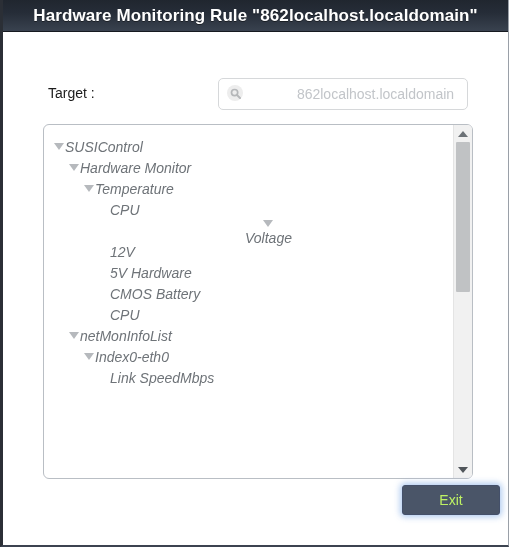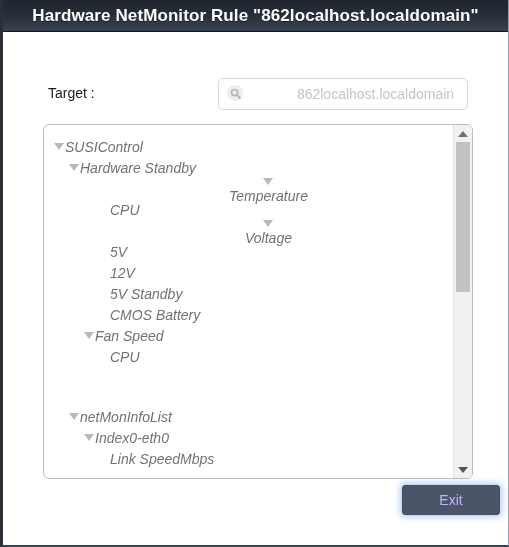--- a/index.html
+++ b/index.html
@@ -231,35 +231,35 @@
   }
   .exit-button {
     position: absolute;
     right: 8px;
     top: 8px;
     width: 98px;
     height: 30px;
     background: #4a5568;
     border: 1px solid #44506a;
     border-radius: 3px;
-    color: #c4b5fd;
+    color: #bef264;
     font-family: "Liberation Sans", sans-serif;
     font-size: 14px;
     cursor: pointer;
     box-shadow: 0 0 6px 2px rgba(150,185,235,0.75);
     padding: 0;
   }
 </style>
 </head>
 <body>
 
 <div class="window">
 
   <div class="titlebar">
-    <span class="titlebar-text">Hardware NetMonitor Rule "862localhost.localdomain"</span>
+    <span class="titlebar-text">Hardware Monitoring Rule "862localhost.localdomain"</span>
   </div>
 
   <div class="content">
 
     <div class="target-row">
       <span class="target-label">Target :</span>
 
       <div class="search-box">
         <span class="search-icon">
           <svg width="20" height="20" viewBox="0 0 20 20" aria-hidden="true">
@@ -273,59 +273,51 @@
     </div>
 
     <div class="tree-panel">
       <div class="tree-scroll-area" id="tree-list">
           <div class="tree-node" style="padding-left: 10px;">
             <span class="tree-caret"></span>
             <span class="tree-label">SUSIControl</span>
           </div>
           <div class="tree-node" style="padding-left: 25px;">
             <span class="tree-caret"></span>
-            <span class="tree-label">Hardware Standby</span>
+            <span class="tree-label">Hardware Monitor</span>
+          </div>
+          <div class="tree-node" style="padding-left: 40px;">
+            <span class="tree-caret"></span>
+            <span class="tree-label">Temperature</span>
+          </div>
+          <div class="tree-node" style="padding-left: 55px;">
+            <span class="tree-caret hidden"></span>
+            <span class="tree-label">CPU</span>
           </div>
           <div class="tree-node" style="padding-left: 40px; flex-direction: column;">
             <span class="tree-caret"></span>
-            <span class="tree-label">Temperature</span>
+            <span class="tree-label">Voltage</span>
+          </div>
+          <div class="tree-node" style="padding-left: 55px;">
+            <span class="tree-caret hidden"></span>
+            <span class="tree-label">12V</span>
+          </div>
+          <div class="tree-node" style="padding-left: 55px;">
+            <span class="tree-caret hidden"></span>
+            <span class="tree-label">5V Hardware</span>
+          </div>
+          <div class="tree-node" style="padding-left: 55px;">
+            <span class="tree-caret hidden"></span>
+            <span class="tree-label">CMOS Battery</span>
           </div>
           <div class="tree-node" style="padding-left: 55px;">
             <span class="tree-caret hidden"></span>
             <span class="tree-label">CPU</span>
           </div>
-          <div class="tree-node" style="padding-left: 40px; flex-direction: column;">
-            <span class="tree-caret"></span>
-            <span class="tree-label">Voltage</span>
-          </div>
-          <div class="tree-node" style="padding-left: 55px;">
-            <span class="tree-caret hidden"></span>
-            <span class="tree-label">5V</span>
-          </div>
-          <div class="tree-node" style="padding-left: 55px;">
-            <span class="tree-caret hidden"></span>
-            <span class="tree-label">12V</span>
-          </div>
-          <div class="tree-node" style="padding-left: 55px;">
-            <span class="tree-caret hidden"></span>
-            <span class="tree-label">5V Standby</span>
-          </div>
-          <div class="tree-node" style="padding-left: 55px;">
-            <span class="tree-caret hidden"></span>
-            <span class="tree-label">CMOS Battery</span>
-          </div>
-          <div class="tree-node" style="padding-left: 40px;">
-            <span class="tree-caret"></span>
-            <span class="tree-label">Fan Speed</span>
-          </div>
-          <div class="tree-node" style="padding-left: 55px;">
-            <span class="tree-caret hidden"></span>
-            <span class="tree-label">CPU</span>
-          </div>
-          <div class="tree-node" style="padding-left: 25px; margin-top: 39px;">
+          <div class="tree-node" style="padding-left: 25px;">
             <span class="tree-caret"></span>
             <span class="tree-label">netMonInfoList</span>
           </div>
           <div class="tree-node" style="padding-left: 40px;">
             <span class="tree-caret"></span>
             <span class="tree-label">Index0-eth0</span>
           </div>
           <div class="tree-node" style="padding-left: 55px;">
             <span class="tree-caret hidden"></span>
             <span class="tree-label">Link SpeedMbps</span>

